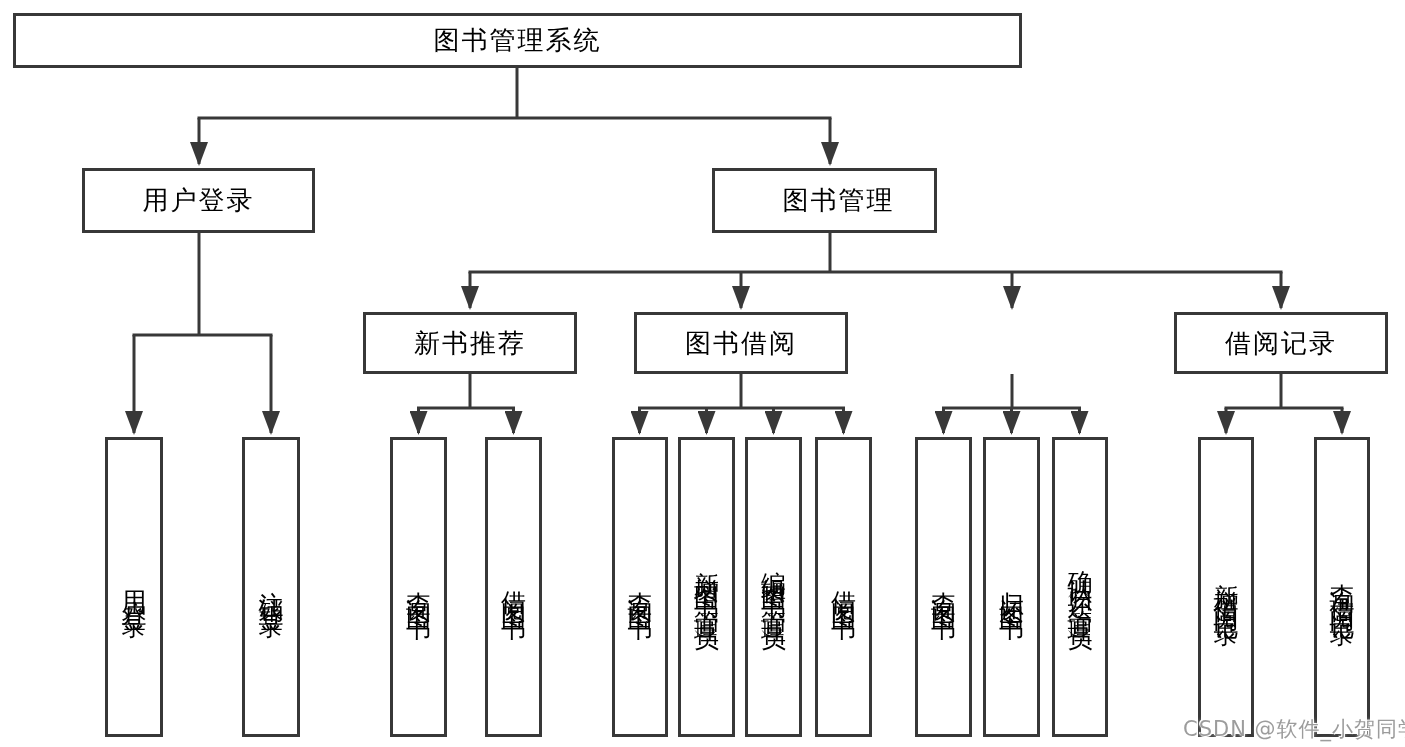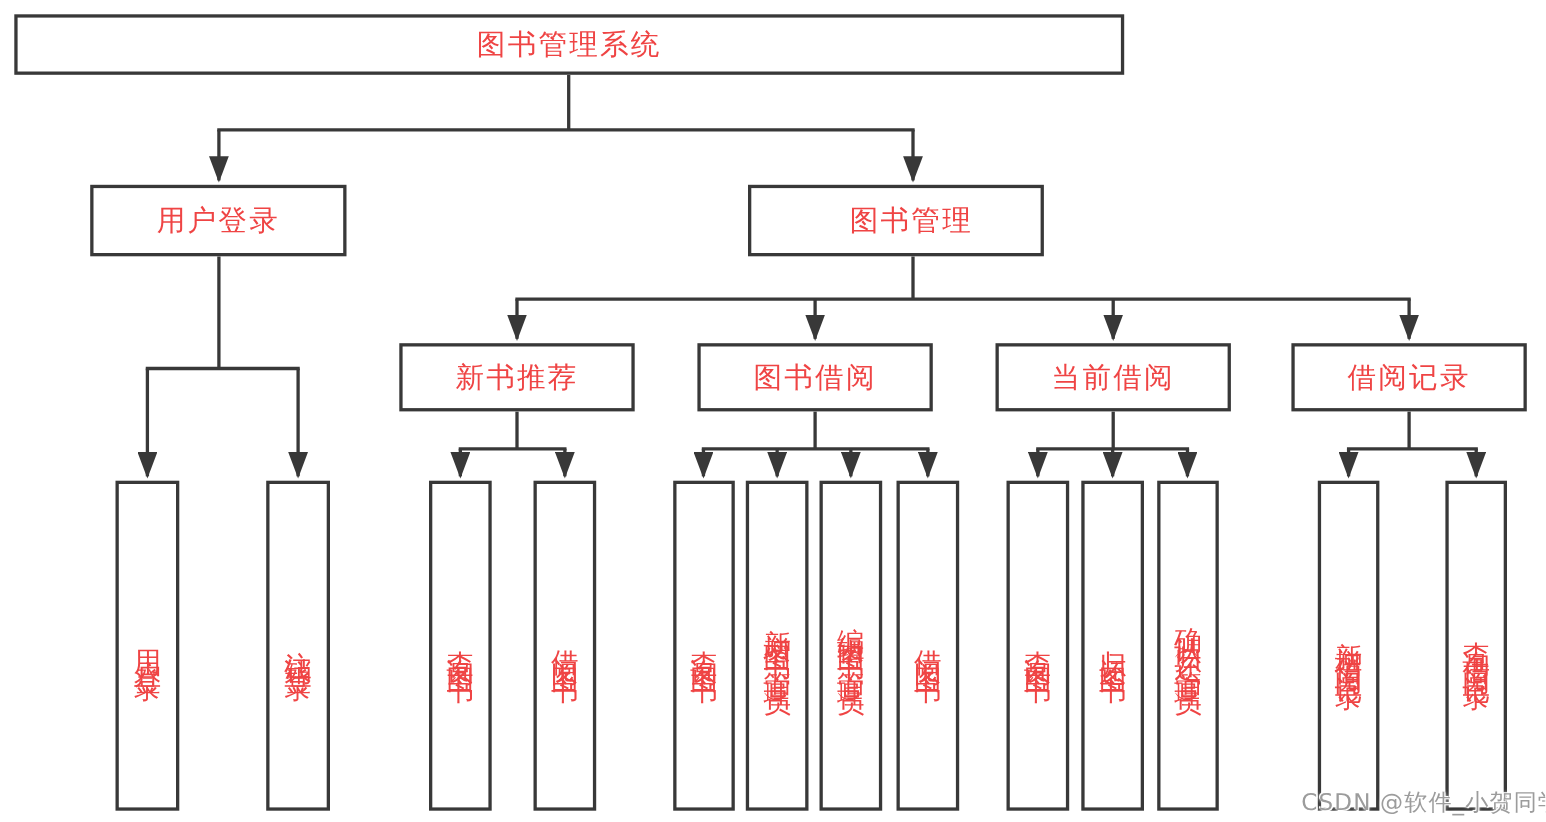--- a/index.html
+++ b/index.html
@@ -21,21 +21,21 @@
     width: 1405px; height: 747px;
   }
   .node {
     position: absolute;
     box-sizing: border-box;
     border: 3px solid #383838;
     background: #ffffff;
     display: flex;
     align-items: center;
     justify-content: center;
-    color: #ef4444;
+    color: #000000;
   }
   .node.h {
     font-size: 26px;
     letter-spacing: 2px;
     white-space: nowrap;
   }
   .node.root   { left: 13px;  top: 13px;  width: 1009px; height: 55px; }
   .node.lvl2   { top: 168px; height: 65px; }
   .node.lvl3   { top: 312px; height: 62px; }
   .node.leaf   { top: 437px; height: 300px; }
@@ -113,32 +113,29 @@
     </g>
   </svg>
 
   <div class="node h root">
     <span>图书管理系统</span>
   </div>
 
   <div class="node h lvl2" style="left:82px; width:233px;">
     <span>用户登录</span>
   </div>
-  <div class="node h lvl2" style="left:680px; width:269px;padding-left:28px;">
+  <div class="node h lvl2" style="left:712px; width:225px;padding-left:28px;">
     <span>图书管理</span>
   </div>
 
   <div class="node h lvl3" style="left:363px; width:214px;font-family:Liberation Mono, monospace;">
     <span>新书推荐</span>
   </div>
   <div class="node h lvl3" style="left:634px; width:214px;justify-content:center;">
     <span>图书借阅</span>
-  </div>
-  <div class="node h lvl3" style="left:905px; width:214px;">
-    <span>当前借阅</span>
   </div>
   <div class="node h lvl3" style="left:1174px; width:214px;">
     <span>借阅记录</span>
   </div>
 
   <div class="node leaf" style="left:105px; width:58px;">
     <span class="vtext">用户登录</span>
   </div>
   <div class="node leaf" style="left:242px; width:58px;">
     <span class="vtext">注销登录</span>

